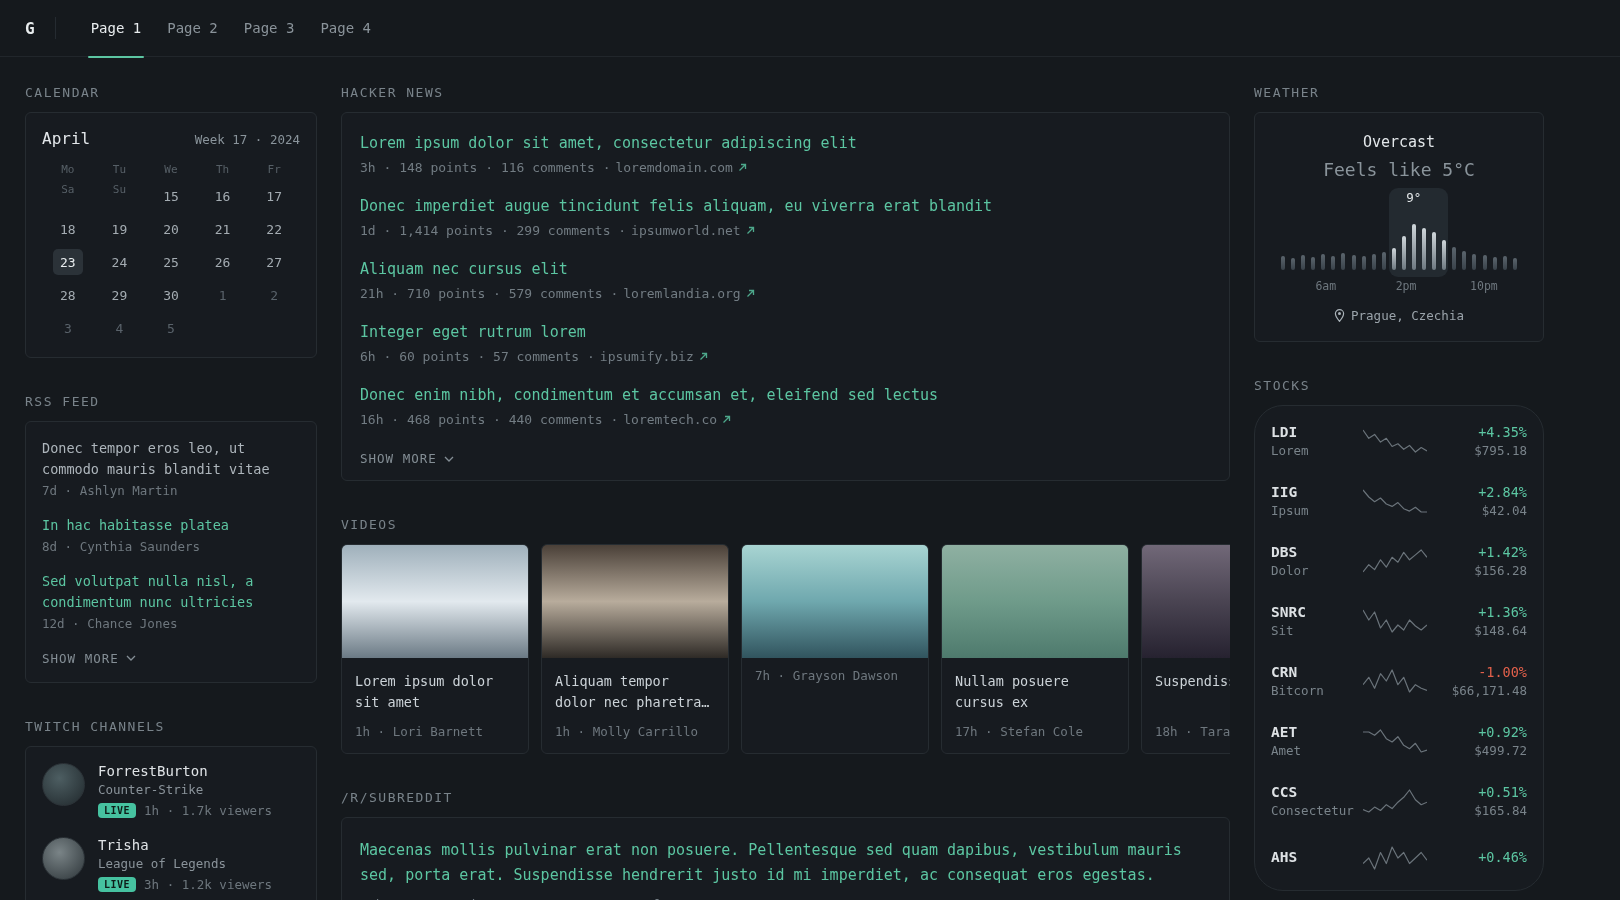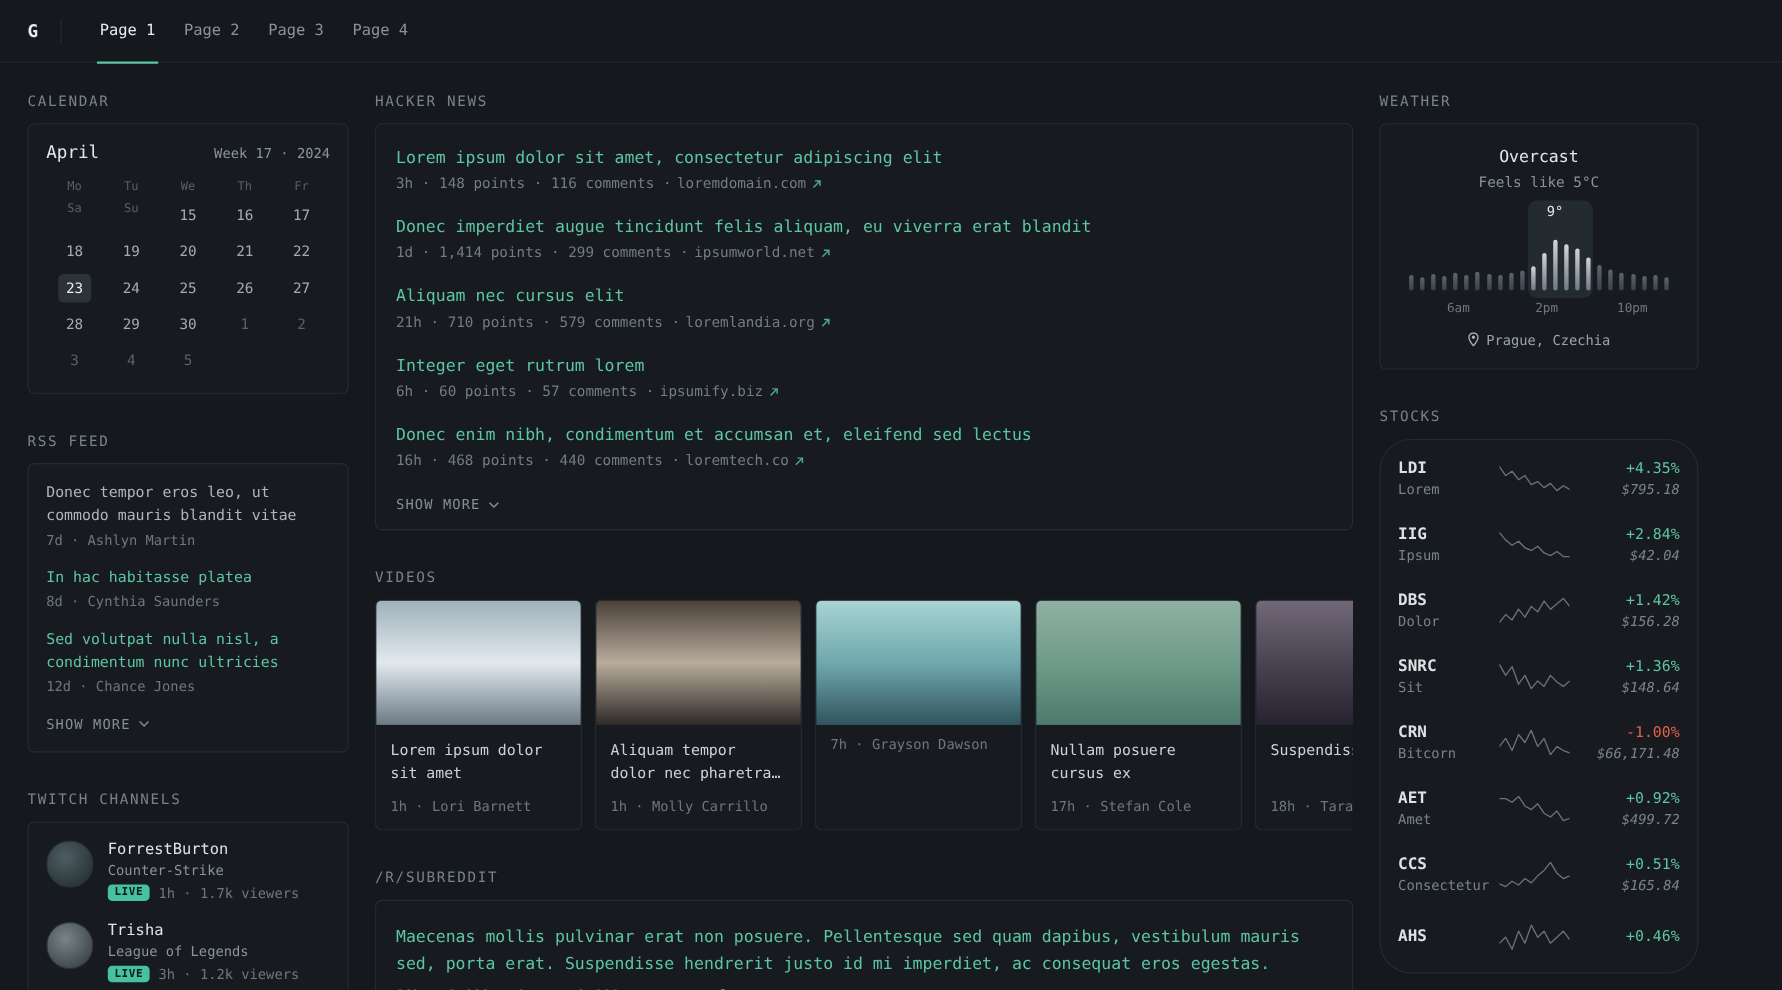--- a/index.html
+++ b/index.html
@@ -74,41 +74,41 @@
   .video-card { flex: 0 0 188px; width: 188px; border: 1px solid #262c31; border-radius: 6px; overflow: hidden; background: #171b20; cursor: pointer; }
   .thumb { height: 113px; }
   .v-title { padding: 13px 13px 0; font-size: 13.5px; line-height: 1.55; color: #ccd3d8; height: 56px; overflow: hidden; }
   .v-meta { padding: 10px 13px 14px; font-size: 12.5px; color: #6e777e; }
   
   .sub-card { padding: 20px 18px; }
   .sub-title { font-size: 15px; color: #5cc6a2; line-height: 1.65; cursor: pointer; }
   
   .weather-card { padding: 20px 16px 16px; text-align: center; }
   .w-cond { font-size: 15px; color: #e3e7ea; }
-  .w-feels { font-size: 13px; color: #8a949b; margin-top: 8px; }
+  .w-feels { font-size: 18px; color: #8a949b; margin-top: 8px; }
   .w-chart { position: relative; height: 54px; margin: 36px 10px 0; display: flex; align-items: flex-end; justify-content: space-between; }
   .w-bar { width: 4px; border-radius: 2px; background: linear-gradient(180deg, #5b656d, #39424a); position: relative; }
   .w-bar.day { background: linear-gradient(180deg, #cfd6da, #6d7880); }
   .w-pill { position: absolute; top: -28px; bottom: -7px; background: #232a30; border-radius: 9px; }
   .w-peak { position: absolute; top: -26px; transform: translateX(-50%); font-size: 12.5px; color: #e3e7e9; }
   .w-times { position: relative; height: 15px; margin: 9px 10px 0; font-size: 11.5px; color: #6e777e; }
   .w-times span { position: absolute; transform: translateX(-50%); }
-  .w-loc { margin-top: 14px; display: inline-flex; align-items: flex-start; gap: 6px; font-size: 12.5px; color: #9aa3aa; }
+  .w-loc { margin-top: 14px; display: inline-flex; align-items: center; gap: 6px; font-size: 12.5px; color: #9aa3aa; }
   
   .stocks-card { padding: 5px 16px; border-radius: 29px; }
   .stock-row { display: flex; align-items: center; padding: 13px 0; cursor: pointer; }
   .s-left { width: 88px; flex: 0 0 88px; }
   .s-ticker { font-size: 14.5px; font-weight: bold; color: #dde1e4; }
   .s-name { font-size: 12.5px; color: #79838a; margin-top: 3px; }
   .s-spark { flex: 1; display: flex; justify-content: center; align-items: center; }
   .s-right { width: 96px; flex: 0 0 96px; text-align: right; }
   .s-change { font-size: 13.5px; }
   .s-change.pos { color: #5cc6a2; }
   .s-change.neg { color: #e2604b; }
-  .s-price { font-size: 12.5px; color: #79838a; margin-top: 3px; font-style: italic; }
+  .s-price { font-size: 12.5px; color: #79838a; margin-top: 3px; }
 </style>
 </head>
 <body>
 
 <nav class="topnav">
   <span class="logo">G</span>
   <span class="nav-sep"></span>
   <div class="tabs" id="tabs">
       <a class="tab active">Page 1</a>
       <a class="tab">Page 2</a>

